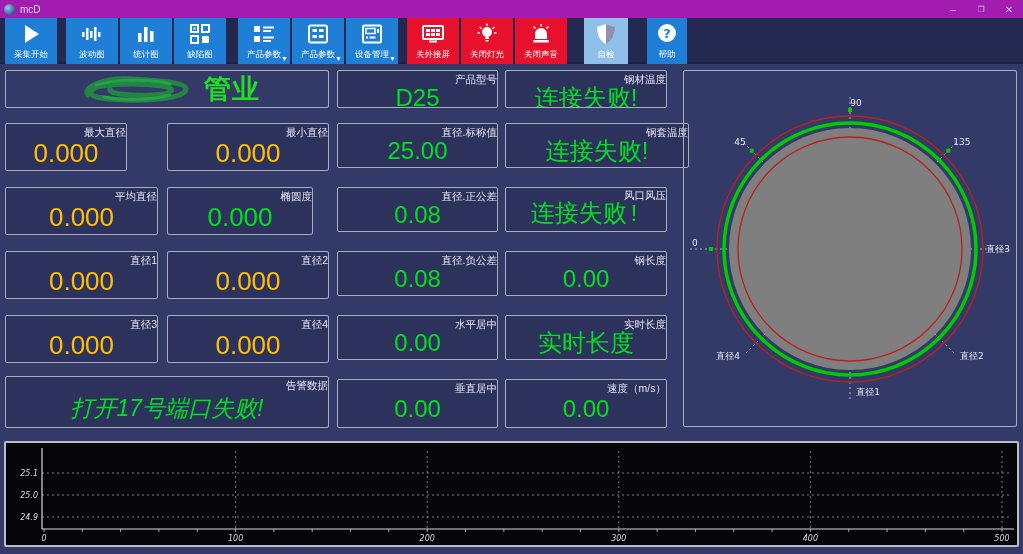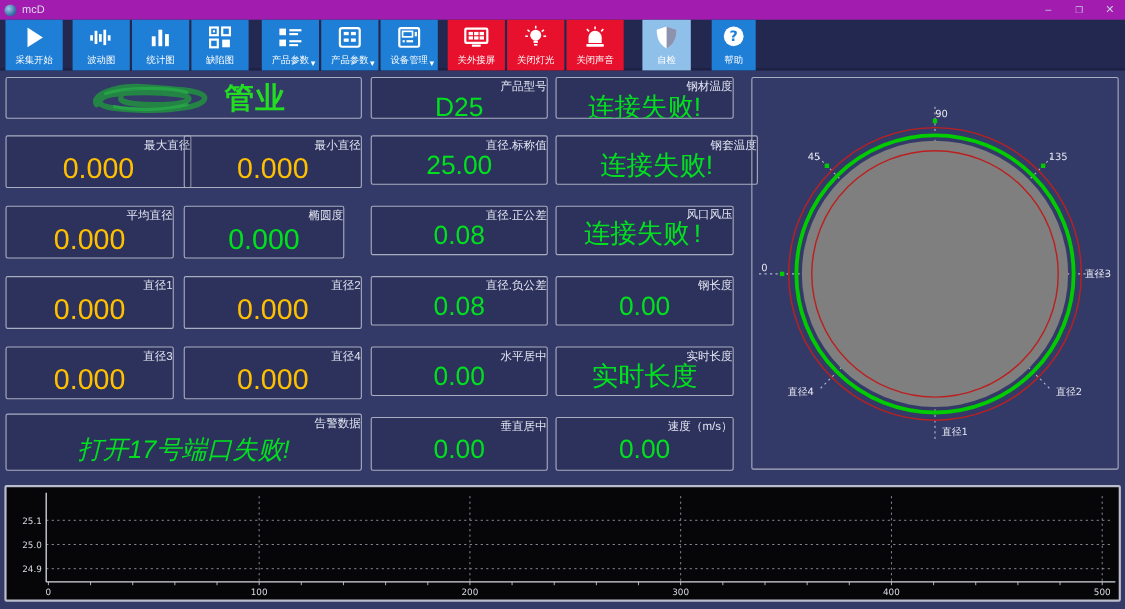--- a/index.html
+++ b/index.html
@@ -273,21 +273,21 @@
 <div class="main">
   <div class="logo-box" style="left:5px; top:6px; width:324px; height:38px;">
     <svg width="130" height="32" viewBox="0 0 130 32">
       <path d="M14 22 C 8 14, 30 4, 58 6 C 92 8, 112 10, 112 16 C 112 24, 84 28, 52 27 C 28 26, 12 24, 18 17 C 24 10, 66 10, 88 13 C 104 15, 100 21, 78 22 C 56 23, 34 21, 36 16" fill="none" stroke="#1f9e3a" stroke-width="5" stroke-linecap="round" opacity="0.75"></path>
       <path d="M22 12 C 40 6, 80 6, 96 11 M 30 24 C 50 28, 78 27, 96 22" fill="none" stroke="#27b847" stroke-width="3" stroke-linecap="round" opacity="0.6"></path>
     </svg>
     <span class="logo-text">管业</span>
   </div>
 
   <div id="left-grid">
-      <div class="box" style="left: 5px; top: 59px; width: 169px; height: 48px;">
+      <div class="box" style="left: 5px; top: 59px; width: 122px; height: 48px;">
         <div class="f-label">最大直径</div>
         <div class="f-value val-yellow">0.000</div>
       </div>
       <div class="box" style="left: 167px; top: 59px; width: 162px; height: 48px;">
         <div class="f-label">最小直径</div>
         <div class="f-value val-yellow">0.000</div>
       </div>
       <div class="box" style="left: 5px; top: 123px; width: 153px; height: 48px;">
         <div class="f-label">平均直径</div>
         <div class="f-value val-yellow">0.000</div>
@@ -388,21 +388,21 @@
         <text x="56.07100000000001" y="74.07100000000001" font-size="9" fill="#e8eaf2" text-anchor="middle">45</text>
         <text x="277.929" y="74.07100000000001" font-size="9" fill="#e8eaf2" text-anchor="middle">135</text>
         <text x="8" y="175" font-size="9" fill="#e8eaf2" text-anchor="start">0</text>
         <text x="326" y="181" font-size="9" fill="#e8eaf2" text-anchor="end">直径3</text>
         <text x="276.05" y="288.05" font-size="9" fill="#e8eaf2" text-anchor="start">直径2</text>
         <text x="184" y="324" font-size="9" fill="#e8eaf2" text-anchor="middle">直径1</text>
         <text x="55.95" y="288.05" font-size="9" fill="#e8eaf2" text-anchor="end">直径4</text>
       </svg>
   </div>
 
-  <div class="chart-panel" style="left:4px; top:377px; width:1015px; height:106px;">
+  <div class="chart-panel" style="left:4px; top:377px; width:1015px; height:106px;font-style:italic;">
     <svg id="trend-svg" width="1011" height="102" viewBox="0 0 1011 102">
         <line x1="36" y1="30" x2="1006" y2="30" stroke="#9a9aa6" stroke-width="0.8" stroke-dasharray="2,3"></line>
         <text x="32" y="33" font-size="8" fill="#d8dae2" text-anchor="end">25.1</text>
         <line x1="36" y1="52" x2="1006" y2="52" stroke="#9a9aa6" stroke-width="0.8" stroke-dasharray="2,3"></line>
         <text x="32" y="55" font-size="8" fill="#d8dae2" text-anchor="end">25.0</text>
         <line x1="36" y1="74" x2="1006" y2="74" stroke="#9a9aa6" stroke-width="0.8" stroke-dasharray="2,3"></line>
         <text x="32" y="77" font-size="8" fill="#d8dae2" text-anchor="end">24.9</text>
         <text x="38" y="98" font-size="8" fill="#d8dae2" text-anchor="middle">0</text>
         <line x1="229.60000000000002" y1="8" x2="229.60000000000002" y2="86" stroke="#9a9aa6" stroke-width="0.8" stroke-dasharray="2,3"></line>
         <text x="229.60000000000002" y="98" font-size="8" fill="#d8dae2" text-anchor="middle">100</text>

